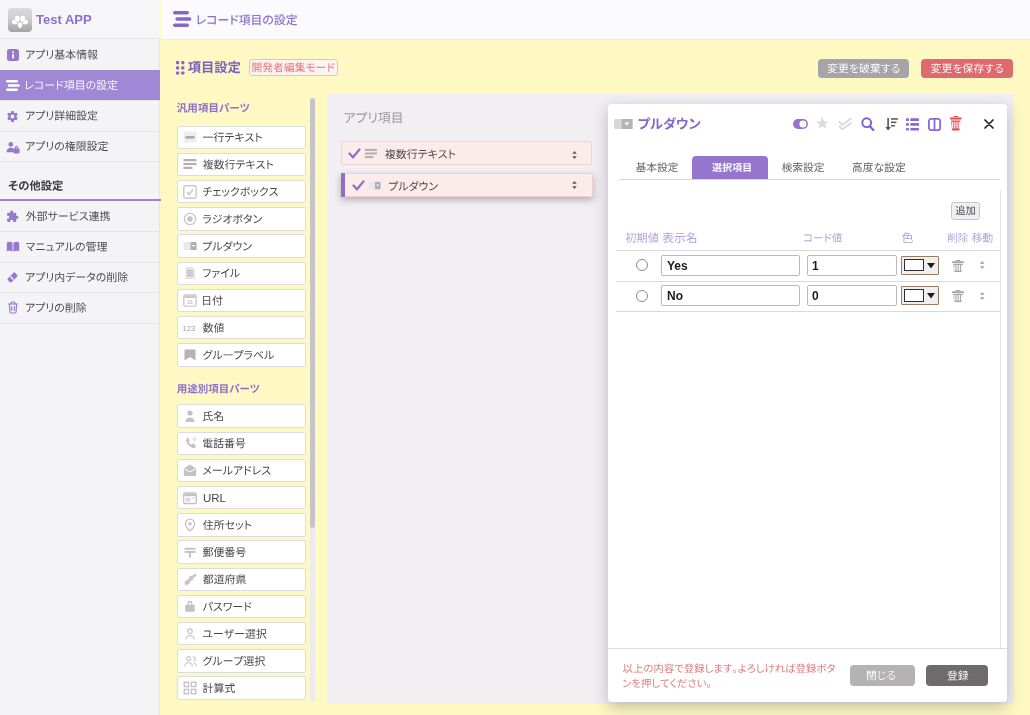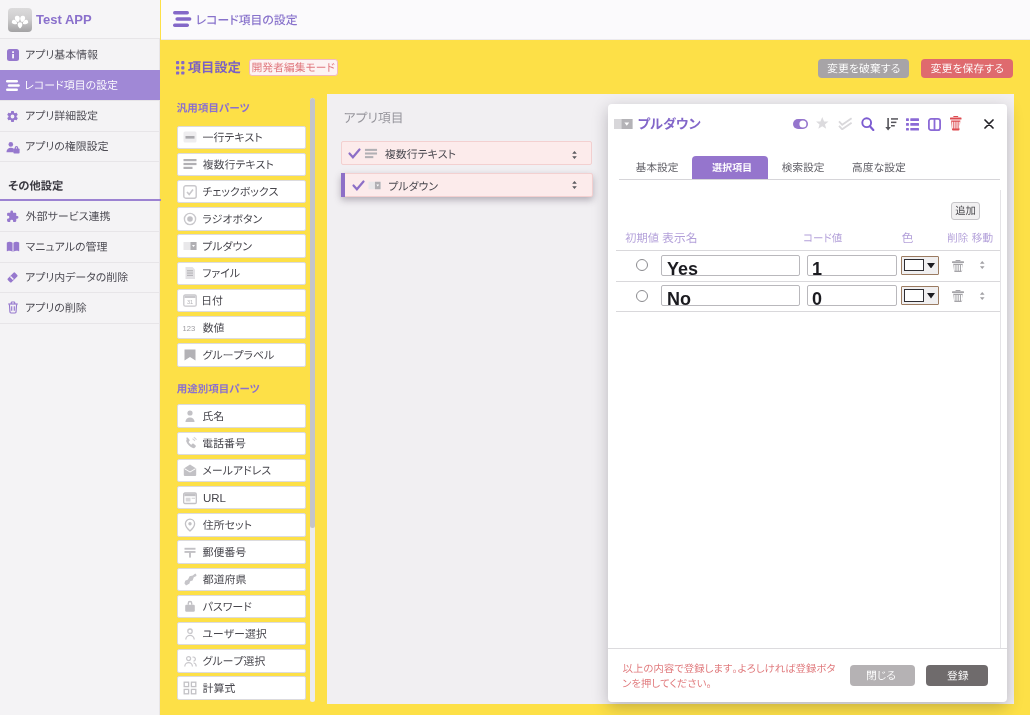--- a/index.html
+++ b/index.html
@@ -1,20 +1,20 @@
 <!DOCTYPE html>
 <html><head><meta charset="utf-8">
 <style>
 *{margin:0;padding:0;box-sizing:border-box}
 html,body{width:1030px;height:715px;overflow:hidden;background:#fff;
 font-family:"Liberation Sans",sans-serif;}
-#app{position:relative;width:1030px;height:715px;background:#fde047}
+#app{position:relative;width:1030px;height:715px;background:#fef9c3}
 .abs{position:absolute}
 #txt{position:absolute;left:0;top:0;pointer-events:none;z-index:50}
-.ltx{position:absolute;color:#17171c;font-size:18px;line-height:1;z-index:51}
+.ltx{position:absolute;color:#17171c;font-size:12px;line-height:1;z-index:51}
 </style></head>
 <body>
 <div id="app">
 <div class="abs" style="left:0;top:0;width:160px;height:715px;background:#f4f3f5;border-right:1px solid #e7e5e8"></div>
 <div class="abs" style="left:0;top:0;width:160px;height:39px;background:#f6f5f7;border-bottom:1px solid #e7e5e8"></div>
 <div class="abs" style="left:8px;top:8px;width:24px;height:24px;border-radius:4px;background:linear-gradient(180deg,#dcdbdc 0%,#cecdce 45%,#a3a2a4 100%);overflow:hidden">
 <svg width="24" height="24" viewBox="0 0 24 24">
 <defs>
           <path id="pp" d="M0 3.5 C-1.7 2.1 -2.3 0.9 -2.3 -0.4 A2.3 2.3 0 0 1 2.3 -0.4 C2.3 0.9 1.7 2.1 0 3.5 Z"></path>
         </defs>

